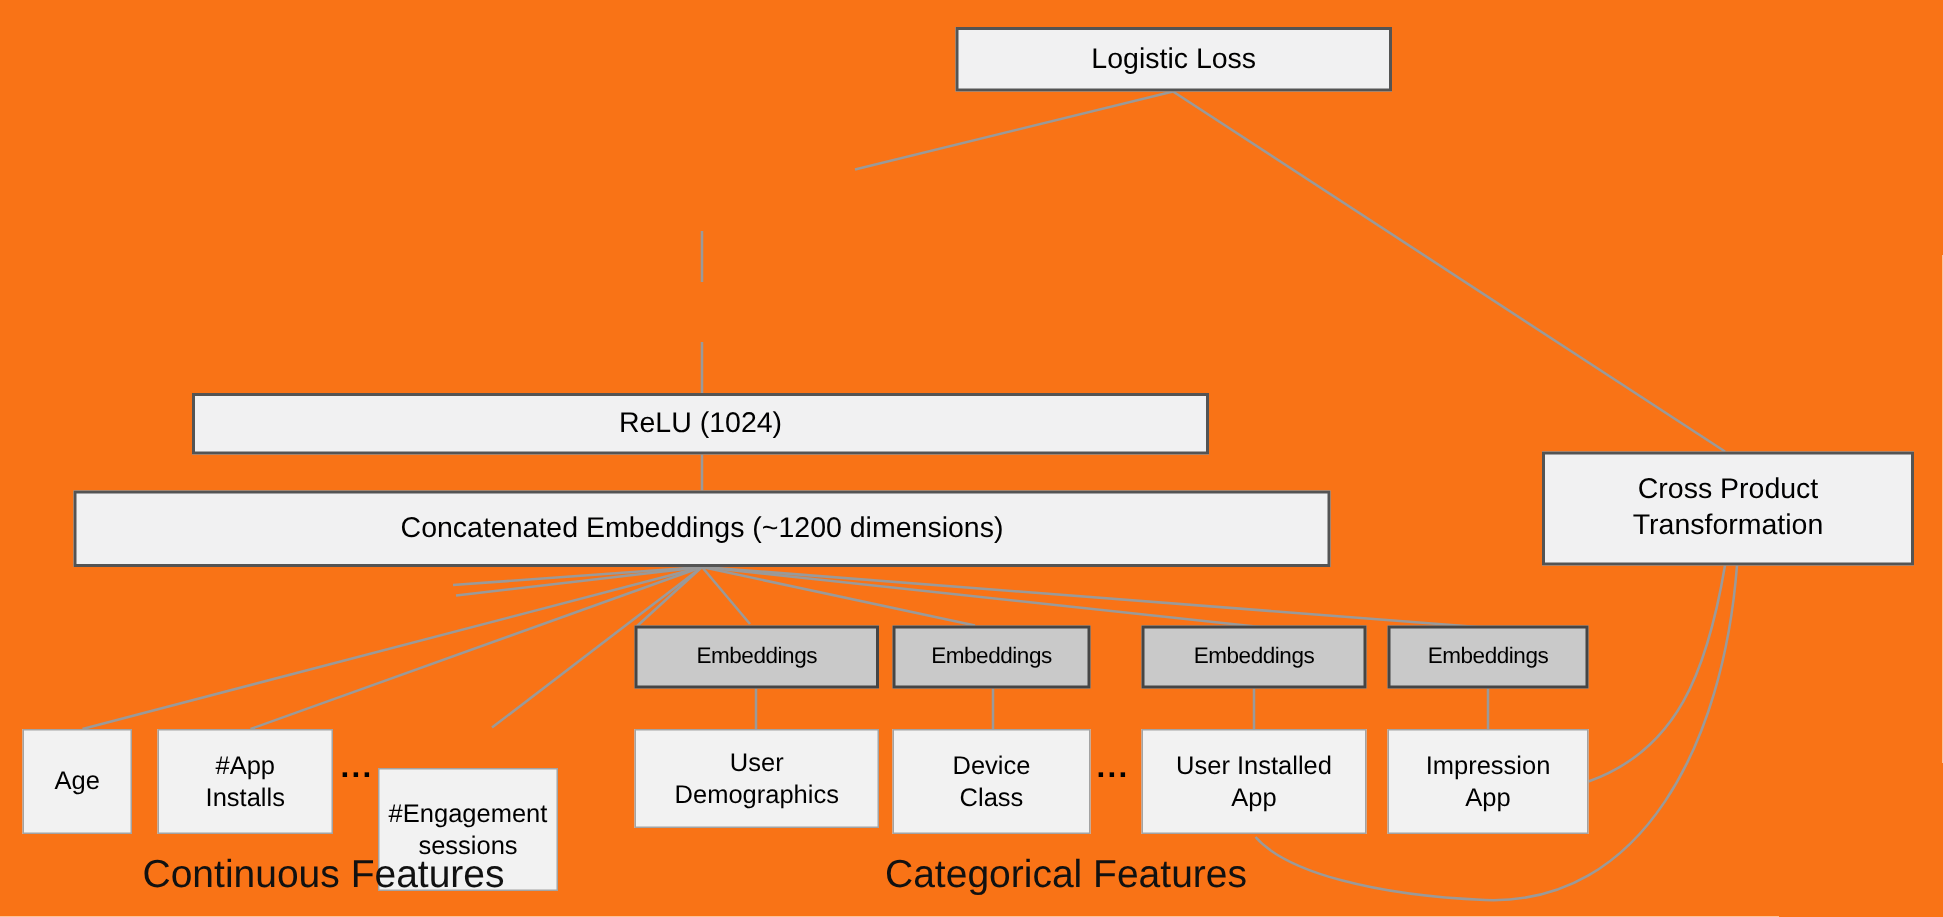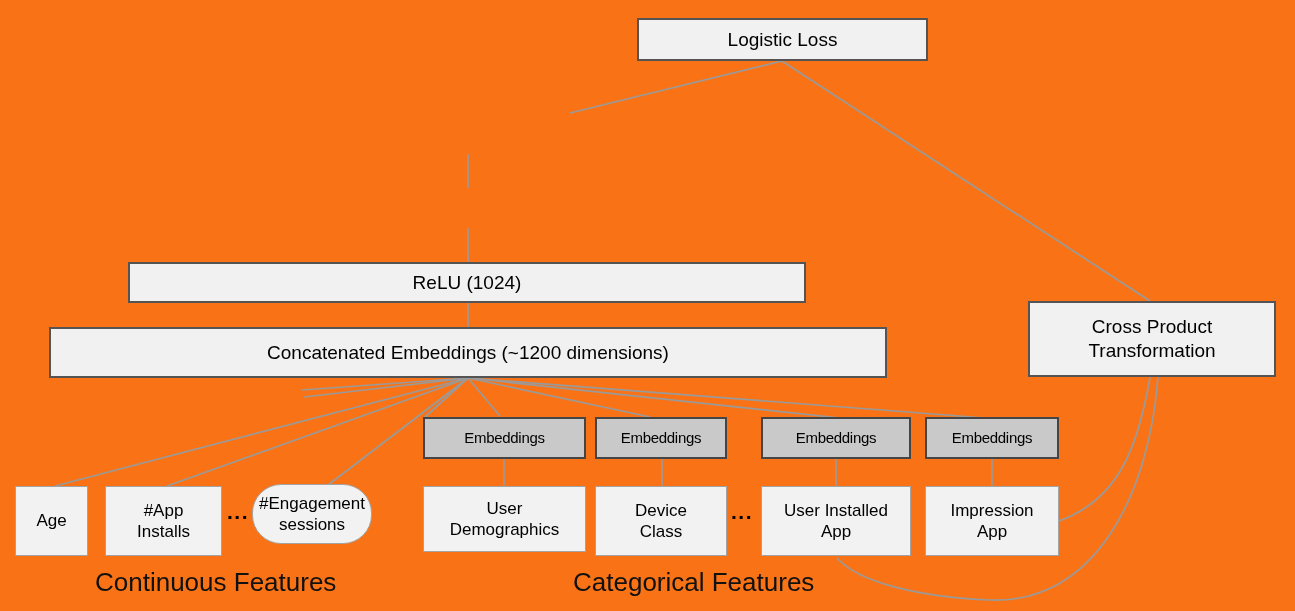--- a/index.html
+++ b/index.html
@@ -74,24 +74,24 @@
   <div class="box" style="left:1028px;top:301px;width:248px;height:76px;padding:0 28px;">Cross Product Transformation</div>
 
   <div class="box emb" style="left:423px;top:417px;width:163px;height:42px;">Embeddings</div>
   <div class="box emb" style="left:595px;top:417px;width:132px;height:42px;">Embeddings</div>
   <div class="box emb" style="left:761px;top:417px;width:150px;height:42px;">Embeddings</div>
   <div class="box emb" style="left:925px;top:417px;width:134px;height:42px;">Embeddings</div>
 
   <div class="box feat" style="left:15px;top:486px;width:73px;height:70px;">Age</div>
   <div class="box feat" style="left:105px;top:486px;width:117px;height:70px;padding:0 22px;">#App Installs</div>
   <div class="dots" style="left:227px;top:500px;">...</div>
-  <div class="box feat" style="left:252px;top:484px;width:120px;height:60px;border-radius:29px;">#Engagement sessions</div>
+  <div class="box feat" style="left:252px;top:512px;width:120px;height:82px;">#Engagement sessions</div>
 
   <div class="box feat" style="left:423px;top:486px;width:163px;height:66px;padding:4px 28px;">User Demographics</div>
   <div class="box feat" style="left:595px;top:486px;width:132px;height:70px;padding:0 28px;">Device Class</div>
   <div class="dots" style="left:731px;top:500px;">...</div>
   <div class="box feat" style="left:761px;top:486px;width:150px;height:70px;padding:0 20px;">User Installed App</div>
   <div class="box feat" style="left:925px;top:486px;width:134px;height:70px;padding:0 20px;">Impression App</div>
 
   <div class="grp" style="left:95px;top:567px;">Continuous Features</div>
-  <div class="grp" style="left:573px;top:567px;">Categorical Features</div>
+  <div class="grp" style="left:590px;top:567px;">Categorical Features</div>
 
 </div>
 
 </body></html>

